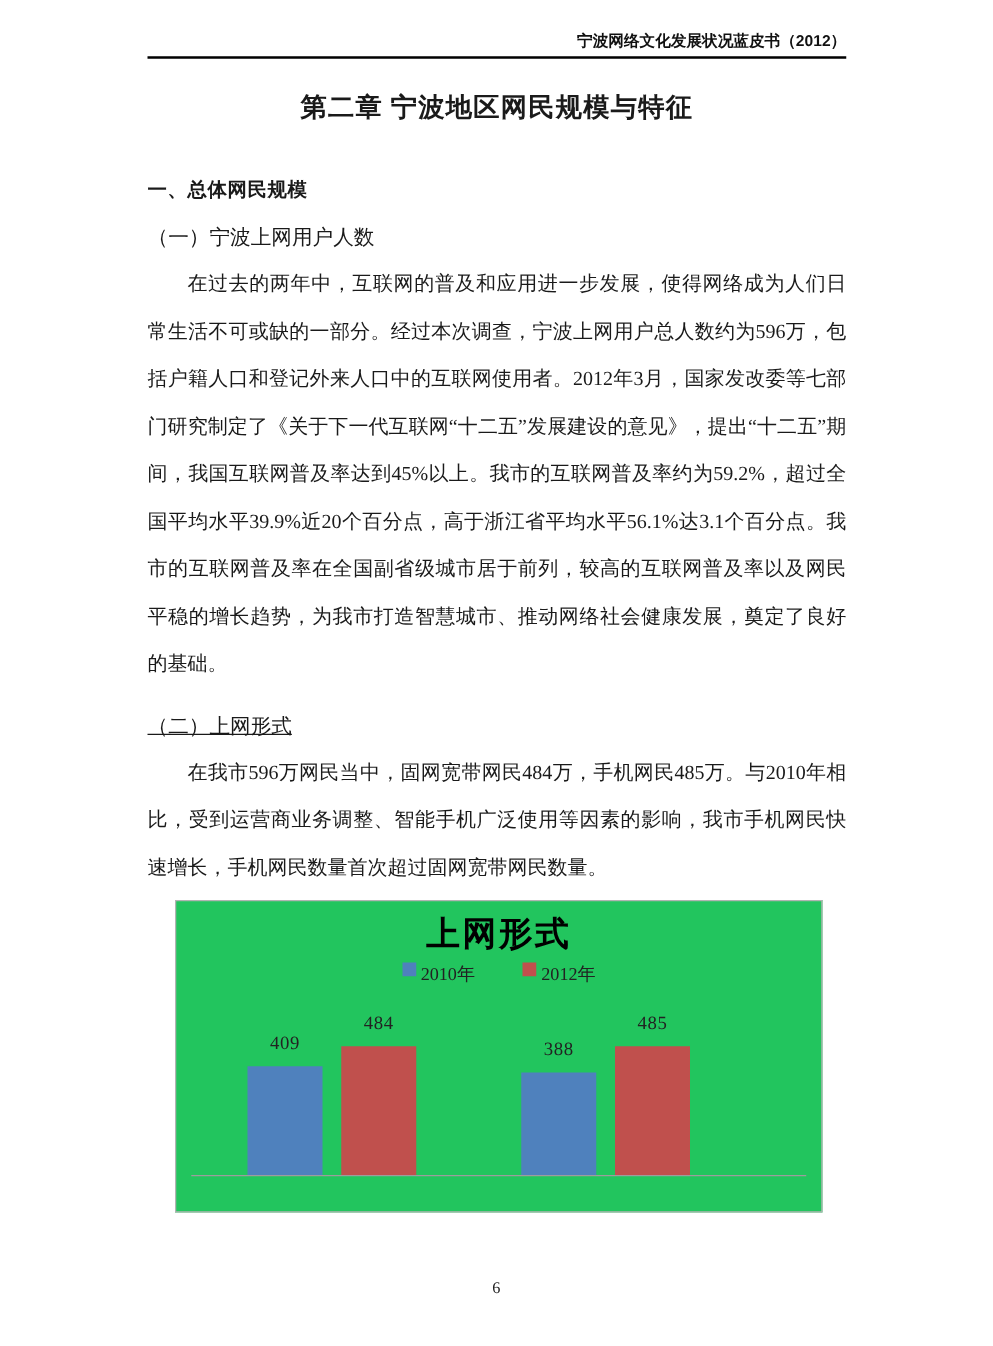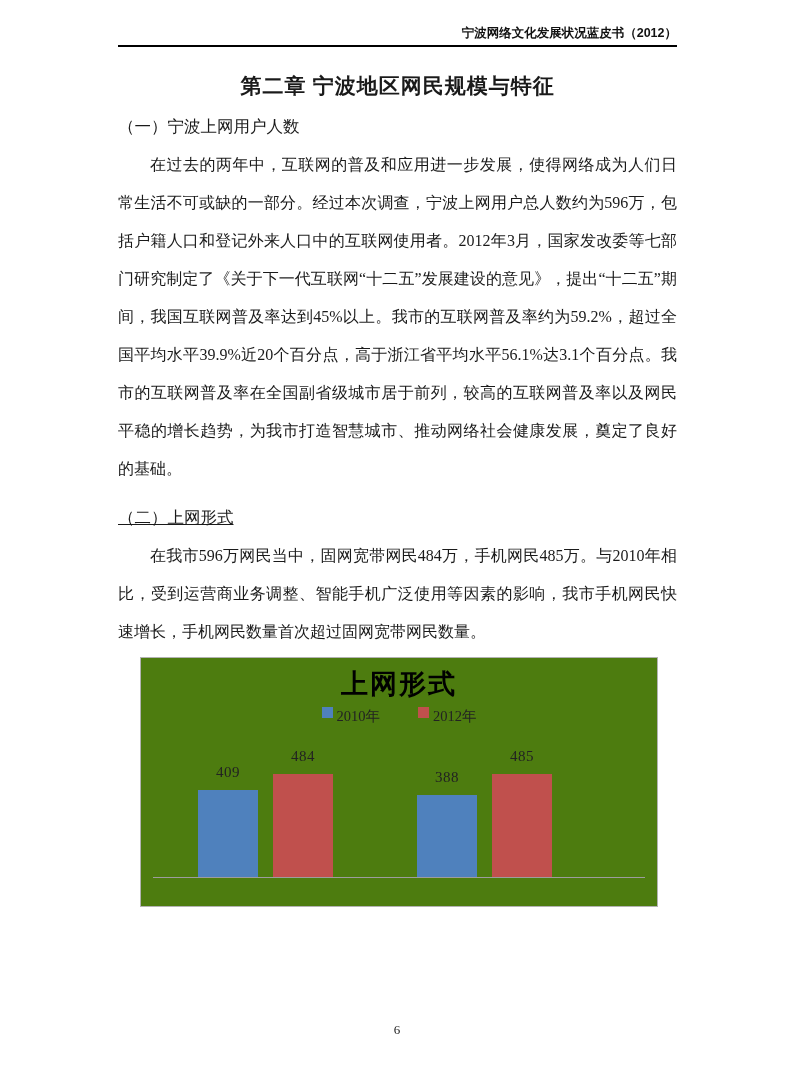--- a/index.html
+++ b/index.html
@@ -52,21 +52,21 @@
   }
 
   
   .chart {
     box-sizing:border-box;
     margin-top:6px;
     margin-left:22px;
     width:518px;
     height:250px;
     border:1px solid #b3b3b3;
-    background:#4d7c0f;
+    background:#22c55e;
   }
   .chart-title {
     margin-top:8px;
     text-align:center;
     font-weight:bold;
     font-size:27px;
     letter-spacing:2px;
     color:#000;
   }
   .chart-legend {
@@ -125,20 +125,21 @@
 <body>
 
 <div class="page">
   <div class="content">
 
     <div class="running-header">宁波网络文化发展状况蓝皮书（2012）</div>
     <div class="header-rule"></div>
 
     <div class="chapter-title">第二章 宁波地区网民规模与特征</div>
 
+    <div class="section-heading">一、总体网民规模</div>
 
     <div class="sub-heading">（一）宁波上网用户人数</div>
 
     <p class="body-para">在过去的两年中，互联网的普及和应用进一步发展，使得网络成为人们日常生活不可或缺的一部分。经过本次调查，宁波上网用户总人数约为596万，包括户籍人口和登记外来人口中的互联网使用者。2012年3月，国家发改委等七部门研究制定了《关于下一代互联网“十二五”发展建设的意见》，提出“十二五”期间，我国互联网普及率达到45%以上。我市的互联网普及率约为59.2%，超过全国平均水平39.9%近20个百分点，高于浙江省平均水平56.1%达3.1个百分点。我市的互联网普及率在全国副省级城市居于前列，较高的互联网普及率以及网民平稳的增长趋势，为我市打造智慧城市、推动网络社会健康发展，奠定了良好的基础。</p>
 
     <div class="sub-heading sub2">（二）上网形式</div>
 
     <p class="body-para">在我市596万网民当中，固网宽带网民484万，手机网民485万。与2010年相比，受到运营商业务调整、智能手机广泛使用等因素的影响，我市手机网民快速增长，手机网民数量首次超过固网宽带网民数量。</p>
 
     <div class="chart">

